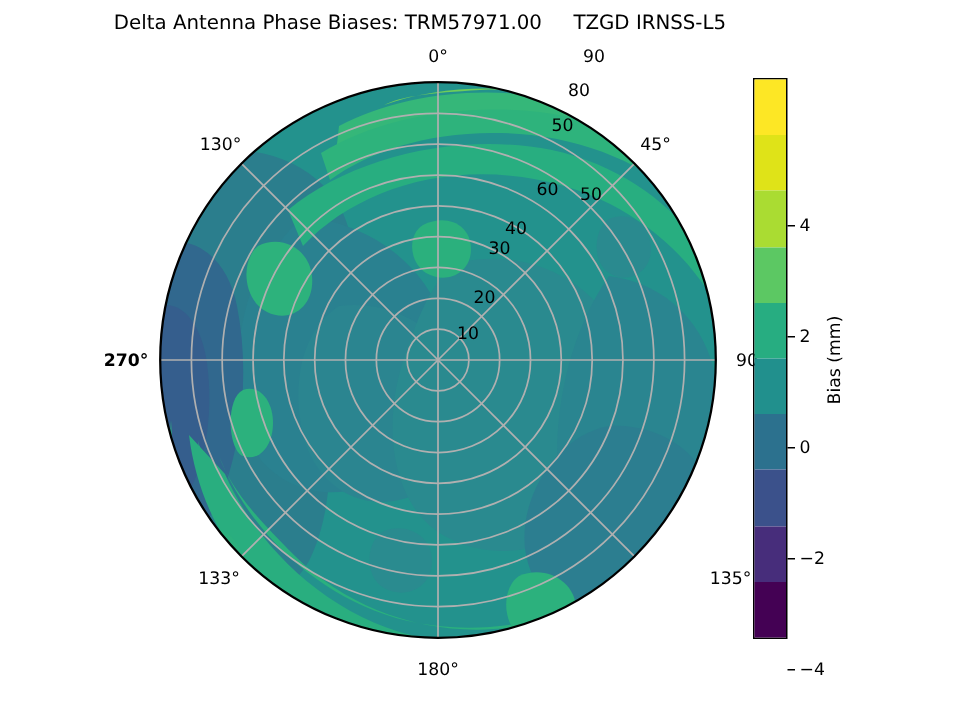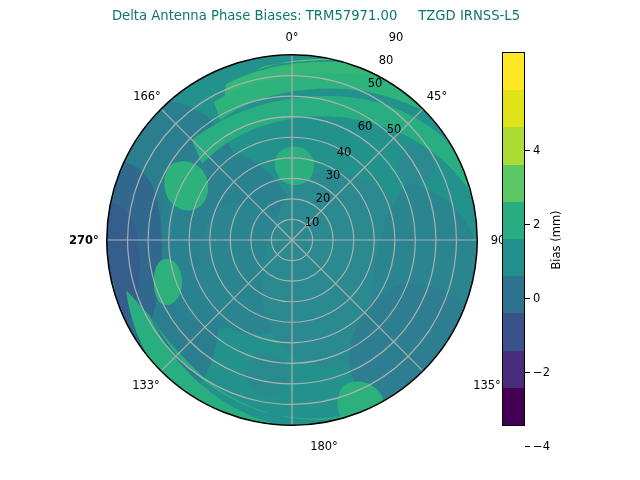--- a/index.html
+++ b/index.html
@@ -21,23 +21,22 @@
     width: 640px;
     height: 480px;
   }
   #plot-title {
     position: absolute;
     left: 0;
     top: 8px;
     width: 560px;
     text-align: center;
     font-size: 13.2px;
-    color: #0f766e;
+    color: #000000;
     white-space: pre;
-    padding-left: 36px;
   }
   #polar-axes {
     position: absolute;
     left: 106px;
     top: 54px;
     width: 372px;
     height: 372px;
   }
   #polar-svg {
     position: absolute;
@@ -214,28 +213,28 @@
         <line x1="186" y1="186" x2="55.2" y2="55.2"></line>
       </g>
 
       <circle cx="186" cy="186" r="185.2" fill="none" stroke="#000000" stroke-width="1.5"></circle>
     </svg>
 
     <div class="angular-label" style="left:186px; top:-17px;">0°</div>
     <div class="angular-label" style="left:331px; top:42px;">45°</div>
     <div class="angular-label" style="left:392px; top:186px;">90</div>
     <div class="angular-label" style="left:337px; top:331px;margin-left:44px;">135°</div>
-    <div class="angular-label" style="left:186px; top:392px;margin-left:32px;">180°</div>
+    <div class="angular-label" style="left:186px; top:392px;">180°</div>
     <div class="angular-label" style="left:40px; top:331px;">133°</div>
     <div class="angular-label" style="left:-22px; top:186px;font-weight:bold;">270°</div>
-    <div class="angular-label" style="left:41px; top:42px;">166°</div>
+    <div class="angular-label" style="left:41px; top:42px;">130°</div>
 
     <div class="radial-label" style="left:206px; top:168px;">10</div>
     <div class="radial-label" style="left:217px; top:144px;">20</div>
-    <div class="radial-label" style="left:227px; top:121px;">30</div>
+    <div class="radial-label" style="left:227px; top:111px;">30</div>
     <div class="radial-label" style="left:238px; top:98px;">40</div>
     <div class="radial-label" style="left:248px; top:75px;margin-left:40px;">50</div>
     <div class="radial-label" style="left:259px; top:52px;margin-top:20px;">60</div>
     <div class="radial-label" style="left:269px; top:29px;">50</div>
     <div class="radial-label" style="left:280px; top:6px;">80</div>
     <div class="radial-label" style="left:290px; top:-17px;">90</div>
   </div>
 
   <div id="colorbar-wrap">
     <div id="colorbar-gradient" style="display: flex; flex-direction: column;">

